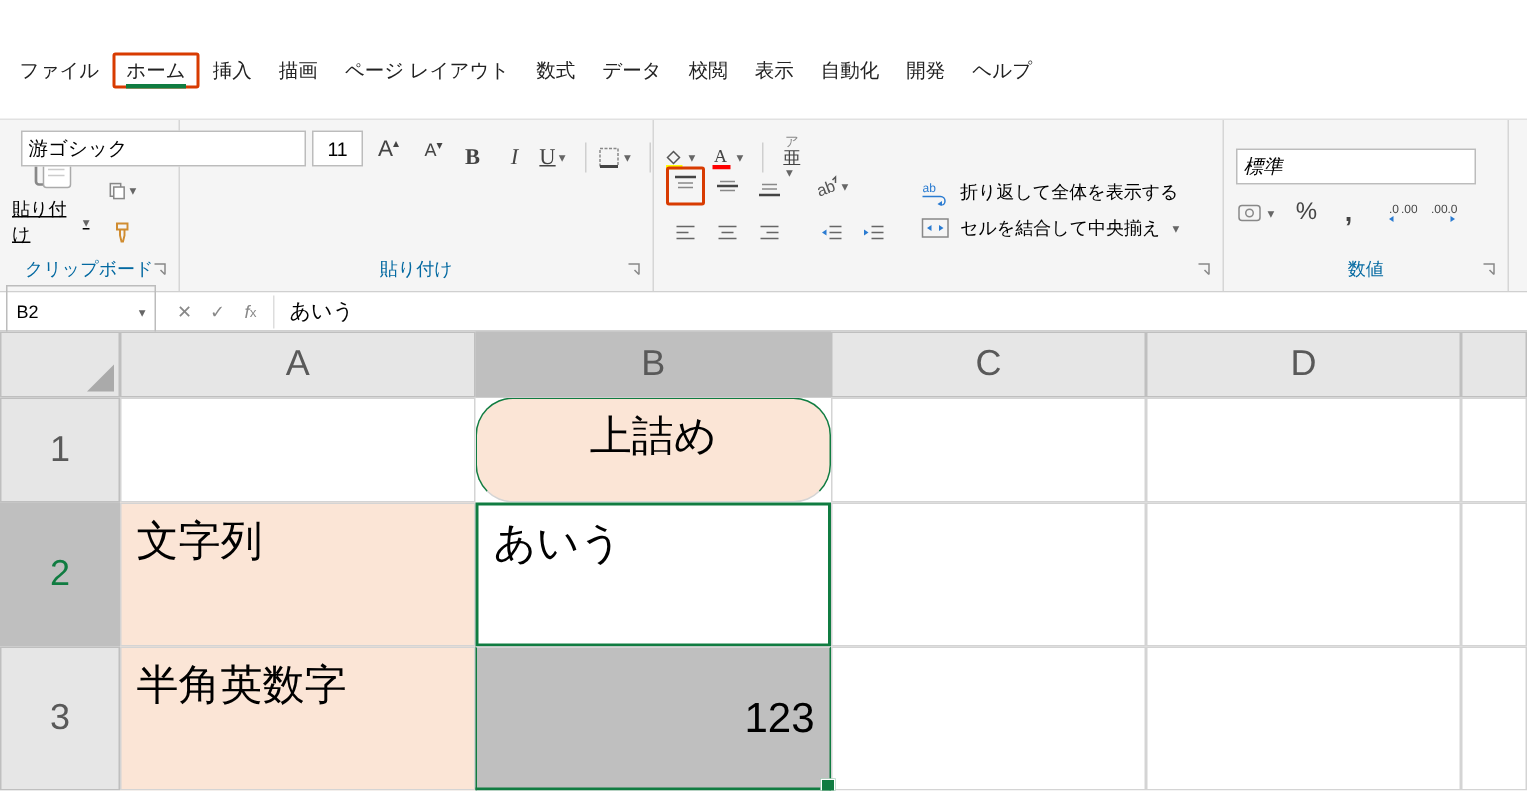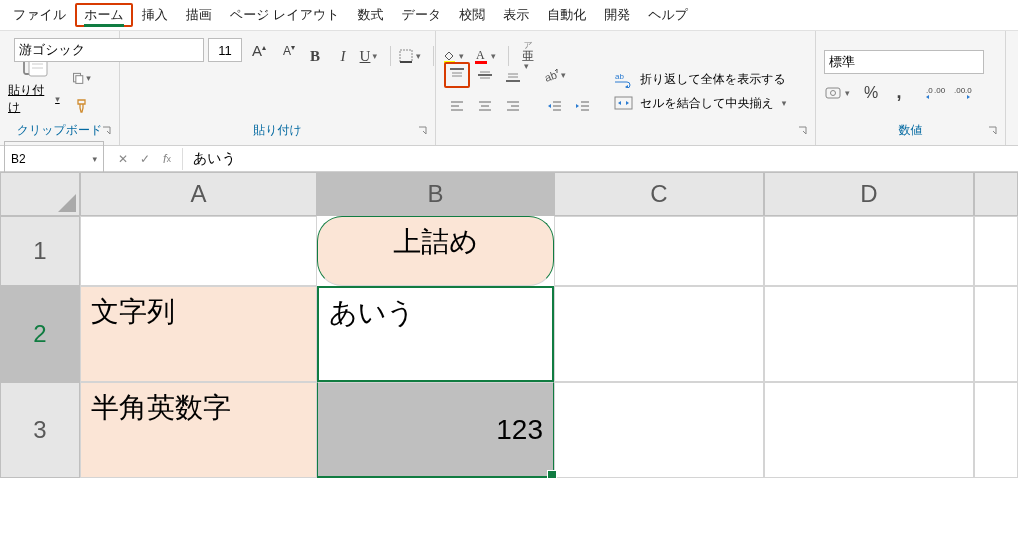--- a/index.html
+++ b/index.html
@@ -1,19 +1,19 @@
 <!DOCTYPE html>
 <html><head>
 <meta charset="utf-8">
 <style>
 * { box-sizing: border-box; margin: 0; padding: 0; }
 body { font-family: "Yu Gothic", "Meiryo", sans-serif; font-size: 12px; background: #fff; user-select: none; }
 
 
-.menubar { display: flex; align-items: center; background: #fff; border-bottom: 1px solid #e1e1e1; padding: 3px 4px; gap: 0; }
+.menubar { display: flex; align-items: center; background: #fff; border-bottom: 1px solid #e1e1e1; padding: 20px 4px; gap: 0; margin-top: 15px; }
 .menubar .mi { padding: 3px 9px; cursor: pointer; font-size: 13px; color: #222; }
 .menubar .mi.active { border: 2px solid #d83b01; border-radius: 2px; padding: 1px 7px; }
 .menubar .mi.active span { border-bottom: 3px solid #107c41; padding-bottom: 2px; }
 
 
 .ribbon { display: flex; background: #f5f5f5; border-bottom: 1px solid #d0d0d0; height: 115px; }
 .group { border-right: 1px solid #d6d6d6; padding: 6px 8px 0 8px; display: flex; flex-direction: column; position: relative; }
 .group-body { flex: 1; display: flex; align-items: center; }
 .group-label { text-align: center; font-size: 12px; color: #0369a1; padding: 4px 0 6px; }
 .group-launcher { position: absolute; right: 4px; bottom: 6px; width: 14px; height: 14px; color: #777; cursor: pointer; }
@@ -37,21 +37,21 @@
 
 
 .align-rows { display: flex; flex-direction: column; gap: 6px; }
 .align-row { display: flex; gap: 2px; }
 .align-extra { display: flex; flex-direction: column; gap: 6px; margin-left: 18px; }
 .wrap-row { display: flex; align-items: center; gap: 6px; cursor: pointer; }
 .wrap-row svg { flex-shrink: 0; }
 
 
 .num-top { display: flex; gap: 0; }
-.num-select { width: 160px; height: 24px; font-size: 13px; padding: 0 4px; border: 1px solid #bcbcbc; background: #fff; }
+.num-select { width: 160px; height: 24px; font-size: 13px; padding: 0 4px; border: 1px solid #bcbcbc; background: #fff; font-style: italic; }
 .num-row2 { display: flex; gap: 2px; margin-top: 6px; align-items: center; }
 
 
 .fbar { display: flex; align-items: center; border-bottom: 1px solid #d0d0d0; height: 26px; background: #fff; }
 .namebox { width: 100px; height: 35px; border: 1px solid #bcbcbc; margin: 0 4px; padding: 0 6px; font-size: 12px; display: flex; align-items: center; justify-content: space-between; }
 .namebox .nd { color: #666; font-size: 9px; }
 .fbar-btns { display: flex; gap: 0; padding: 0 4px; }
 .fbar-btn { width: 22px; height: 22px; display: flex; align-items: center; justify-content: center; color: #888; cursor: pointer; }
 .formula-input { flex: 1; height: 22px; border: none; border-left: 1px solid #ddd; padding: 0 10px; font-size: 14px; background: #fff; outline: none; }
 

